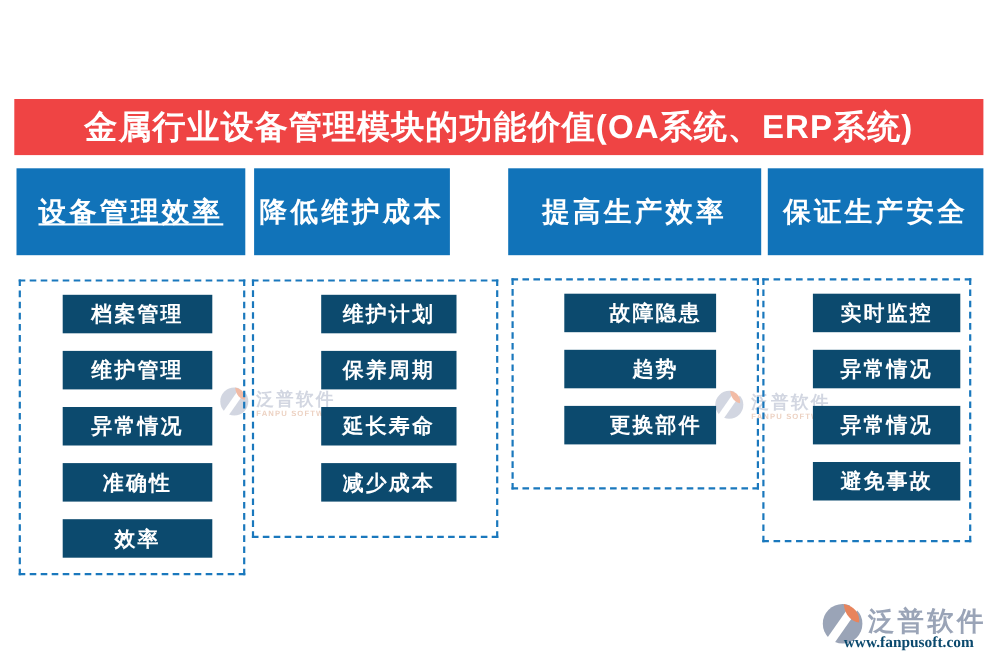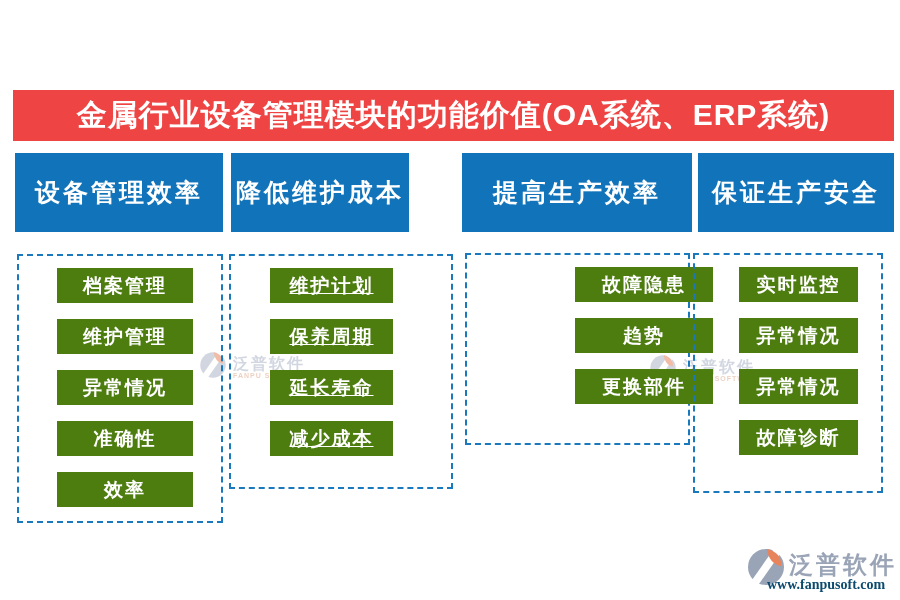--- a/index.html
+++ b/index.html
@@ -11,41 +11,41 @@
     position:absolute; left:13px; top:90px; width:881px; height:51px;
     background:#ef4444; color:#ffffff; font-weight:bold; font-size:30px;
     display:flex; align-items:center; justify-content:center; letter-spacing:1px;
     white-space:nowrap;
   }
   .colheader {
     position:absolute; top:153px; height:79px; background:#1173b9; color:#fff;
     font-weight:bold; font-size:25px; letter-spacing:3px;
     display:flex; align-items:center; justify-content:center; white-space:nowrap;
   }
-  .h1 { left:15px;  width:208px; }
+  .h1 { left:15px;  width:208px;text-decoration:underline; }
   .h2 { left:231px; width:178px; }
   .h3 { left:462px; width:230px; }
   .h4 { left:698px; width:196px; }
   .dashbox {
     position:absolute; border:2px dashed #1a78bd; box-sizing:border-box;
     padding-top:12px; z-index:2;
   }
   .c1 { left:17px;  top:254px; width:206px; height:269px; }
   .c2 { left:229px; top:254px; width:224px; height:235px; }
   .c3 { left:465px; top:253px; width:225px; height:192px; }
   .c4 { left:693px; top:253px; width:190px; height:240px; }
   .fbtn {
-    height:35px; background:#4d7c0f; color:#ffffff; font-weight:bold;
+    height:35px; background:#0c4a6e; color:#ffffff; font-weight:bold;
     font-size:19px; letter-spacing:2px; display:flex; align-items:center;
     justify-content:center; margin-bottom:16px; white-space:nowrap;
   }
   .c1 .fbtn { margin-left:38px; width:136px; }
-  .c2 .fbtn { margin-left:39px; width:123px;text-decoration:underline; }
-  .c3 .fbtn { margin-left:108px; width:138px; }
-  .c4 .fbtn { margin-left:44px; width:119px; }
+  .c2 .fbtn { margin-left:61px; width:123px; }
+  .c3 .fbtn { margin-left:46px; width:110px;padding-left:28px; }
+  .c4 .fbtn { margin-left:44px; width:134px; }
   .wm {
     position:absolute; display:flex; align-items:center; gap:5px;
     opacity:0.55; z-index:1; pointer-events:none;
   }
   .wm-cn { font-size:16px; font-weight:bold; color:#aeb6c9; letter-spacing:2px; line-height:1.1; }
   .wm-en { font-size:7px; font-weight:bold; color:#ddac90; letter-spacing:1px; }
   .wm1 { left:198px; top:350px; }
   .wm2 { left:648px; top:353px; }
   .footer-logo { position:absolute; left:746px; top:547px; width:150px; height:50px; z-index:3; }
   .footer-icon { position:absolute; left:0; top:0; }
@@ -116,21 +116,21 @@
   <div class="dashbox c3">
     <div class="fbtn">故障隐患</div>
     <div class="fbtn">趋势</div>
     <div class="fbtn">更换部件</div>
   </div>
 
   <div class="dashbox c4">
     <div class="fbtn">实时监控</div>
     <div class="fbtn">异常情况</div>
     <div class="fbtn">异常情况</div>
-    <div class="fbtn">故障诊断</div>
+    <div class="fbtn">避免事故</div>
   </div>
 
   <div class="footer-logo">
     <span class="footer-icon">
       <svg width="40" height="40" viewBox="0 0 40 40">
         <circle cx="20" cy="20" r="18" fill="#9aa4b7"></circle>
         <rect x="16" y="-6" width="8" height="52" fill="#ffffff" transform="rotate(35 20 20)"></rect>
         <path d="M21 2 C31 4 36 11 35 19 C28 18 22 12 21 2 Z" fill="#e8845c"></path>
       </svg>
     </span>

